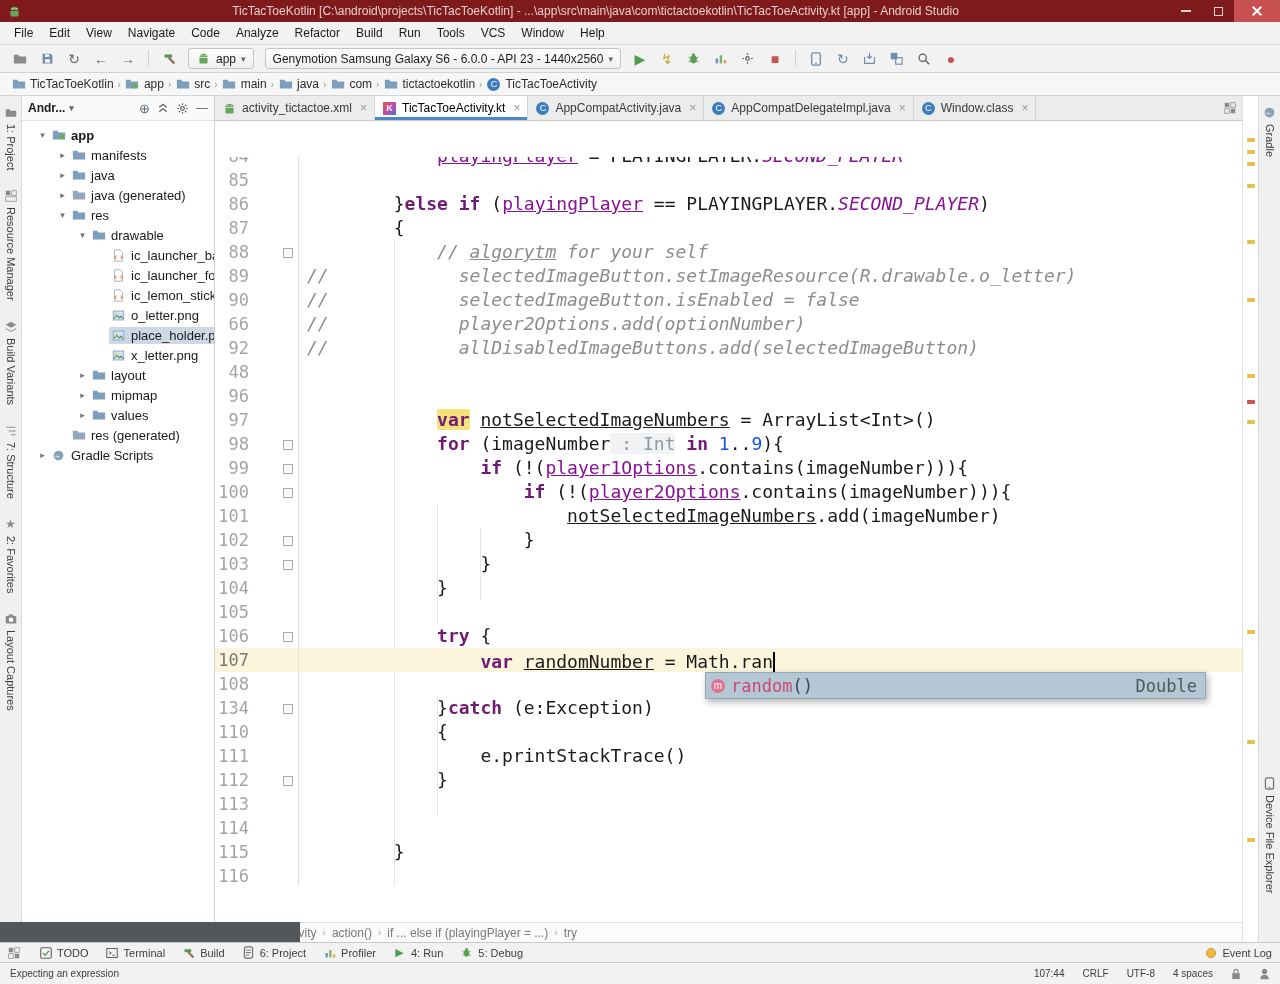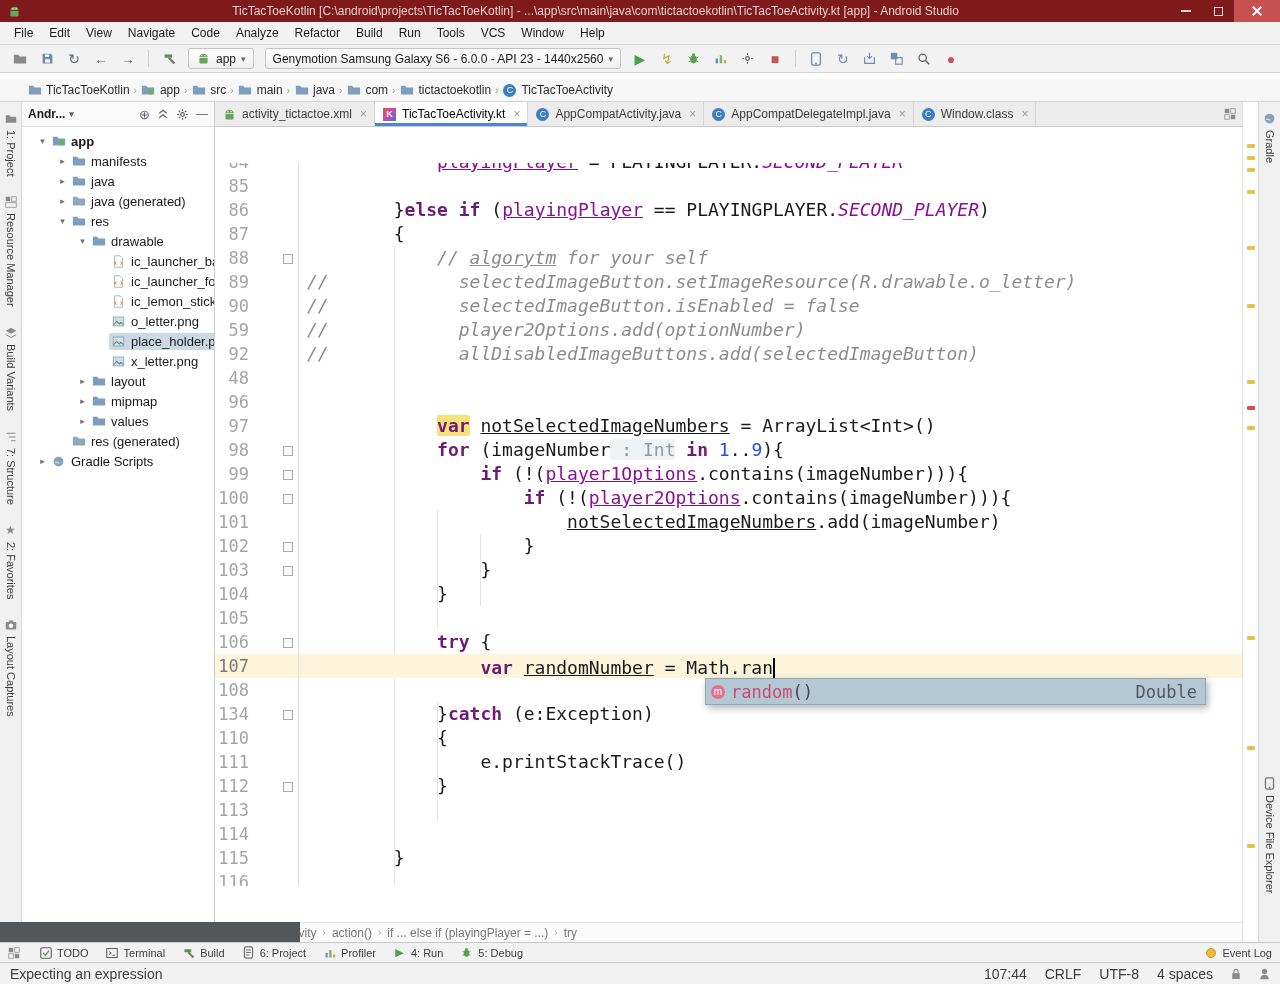--- a/index.html
+++ b/index.html
@@ -24,21 +24,21 @@
 
   
   .toolbar { height:28px; background:#F2F2F2; display:flex; align-items:center; gap:3px; padding:0 8px; border-bottom:1px solid #D4D4D4; font-size:12px; flex:none; }
   .tbtn { width:24px; height:22px; display:flex; align-items:center; justify-content:center; border-radius:3px; }
   .tdiv { width:1px; height:17px; background:#CFCFCF; margin:0 5px; flex:none; }
   .combo { height:21px; border:1px solid #C4C4C4; border-radius:3px; background:linear-gradient(#FEFEFE,#EFEFEF); display:flex; align-items:center; padding:0 7px; gap:5px; color:#1A1A1A; white-space:nowrap; margin:0 4px; }
   .caret-down { font-size:9px; color:#666; }
   .glyph { font-size:14px; line-height:1; color:#5F6A73; }
 
   
-  .navbar { height:23px; background:#F7F7F7; border-bottom:1px solid #D4D4D4; display:flex; align-items:center; font-size:12px; color:#2B2B2B; padding-left:24px; flex:none; white-space:nowrap; overflow:hidden;margin-top:6px; }
+  .navbar { height:23px; background:#F7F7F7; border-bottom:1px solid #D4D4D4; display:flex; align-items:center; font-size:12px; color:#2B2B2B; padding-left:8px; flex:none; white-space:nowrap; overflow:hidden; }
   .crumb { display:flex; align-items:center; gap:4px; padding:0 3px; }
   .crumb-sep { color:#9A9A9A; font-size:10px; padding:0 1px; }
 
   
   .main { flex:1; display:flex; min-height:0; }
   .strip { width:22px; background:#F0F0F0; display:flex; flex-direction:column; align-items:center; font-size:11px; color:#3C3C3C; flex:none; }
   .strip-left { border-right:1px solid #DADADA; }
   .strip-right { border-left:1px solid #DADADA; }
   .vlabel { writing-mode:vertical-rl; display:flex; align-items:center; gap:4px; padding:9px 0; white-space:nowrap; }
   .strip .spacer-flex { flex:1; }
@@ -104,21 +104,21 @@
 
   .dark-strip { position:absolute; left:0; bottom:42px; width:300px; height:20px; background:#54575A; z-index:5; }
 
   
   .toolbuttons { height:20px; background:#F2F2F2; border-top:1px solid #C9C9C9; display:flex; align-items:center; font-size:11px; color:#3C3C3C; padding:0 8px; gap:16px; flex:none; }
   .twbtn { display:flex; align-items:center; gap:4px; white-space:nowrap; }
   .twcorner { display:flex; align-items:center; margin-right:2px; }
   .spacer, .sspacer { flex:1; }
   .evicon { width:10px; height:10px; border-radius:50%; background:#F0B83D; border:1px solid #C99A2E; display:inline-block; }
 
-  .statusbar { height:22px; background:#F2F2F2; border-top:1px solid #C9C9C9; display:flex; align-items:center; font-size:14px; color:#3C3C3C; padding:0 10px; gap:18px; flex:none; }
+  .statusbar { height:22px; background:#F2F2F2; border-top:1px solid #C9C9C9; display:flex; align-items:center; font-size:10px; color:#3C3C3C; padding:0 10px; gap:18px; flex:none; }
   .sitem { white-space:nowrap; display:flex; align-items:center; }
 
   .clsicon { width:13px; height:13px; border-radius:50%; background:#3C7DBE; color:#fff; font-size:9px; display:flex; align-items:center; justify-content:center; font-family:"Liberation Sans",sans-serif; }
   .kticon { width:13px; height:13px; background:linear-gradient(135deg,#E8553C,#C048B5 55%,#3E78CC); color:#fff; font-size:9px; font-weight:bold; display:flex; align-items:center; justify-content:center; font-family:"Liberation Sans",sans-serif; }
 </style>
 </head>
 <body>
 
 <div class="app">
 
@@ -722,21 +722,21 @@
                 <span class="ln">89</span>
                 <span class="fold"></span>
                 <span class="lcode"><span class="t-c">//            selectedImageButton.setImageResource(R.drawable.o_letter)</span></span>
               </div>
               <div class="cline">
                 <span class="ln">90</span>
                 <span class="fold"></span>
                 <span class="lcode"><span class="t-c">//            selectedImageButton.isEnabled = false</span></span>
               </div>
               <div class="cline">
-                <span class="ln">59</span>
+                <span class="ln">66</span>
                 <span class="fold"></span>
                 <span class="lcode"><span class="t-c">//            player2Options.add(optionNumber)</span></span>
               </div>
               <div class="cline">
                 <span class="ln">92</span>
                 <span class="fold"></span>
                 <span class="lcode"><span class="t-c">//            allDisabledImageButtons.add(selectedImageButton)</span></span>
               </div>
               <div class="cline">
                 <span class="ln">48</span>

